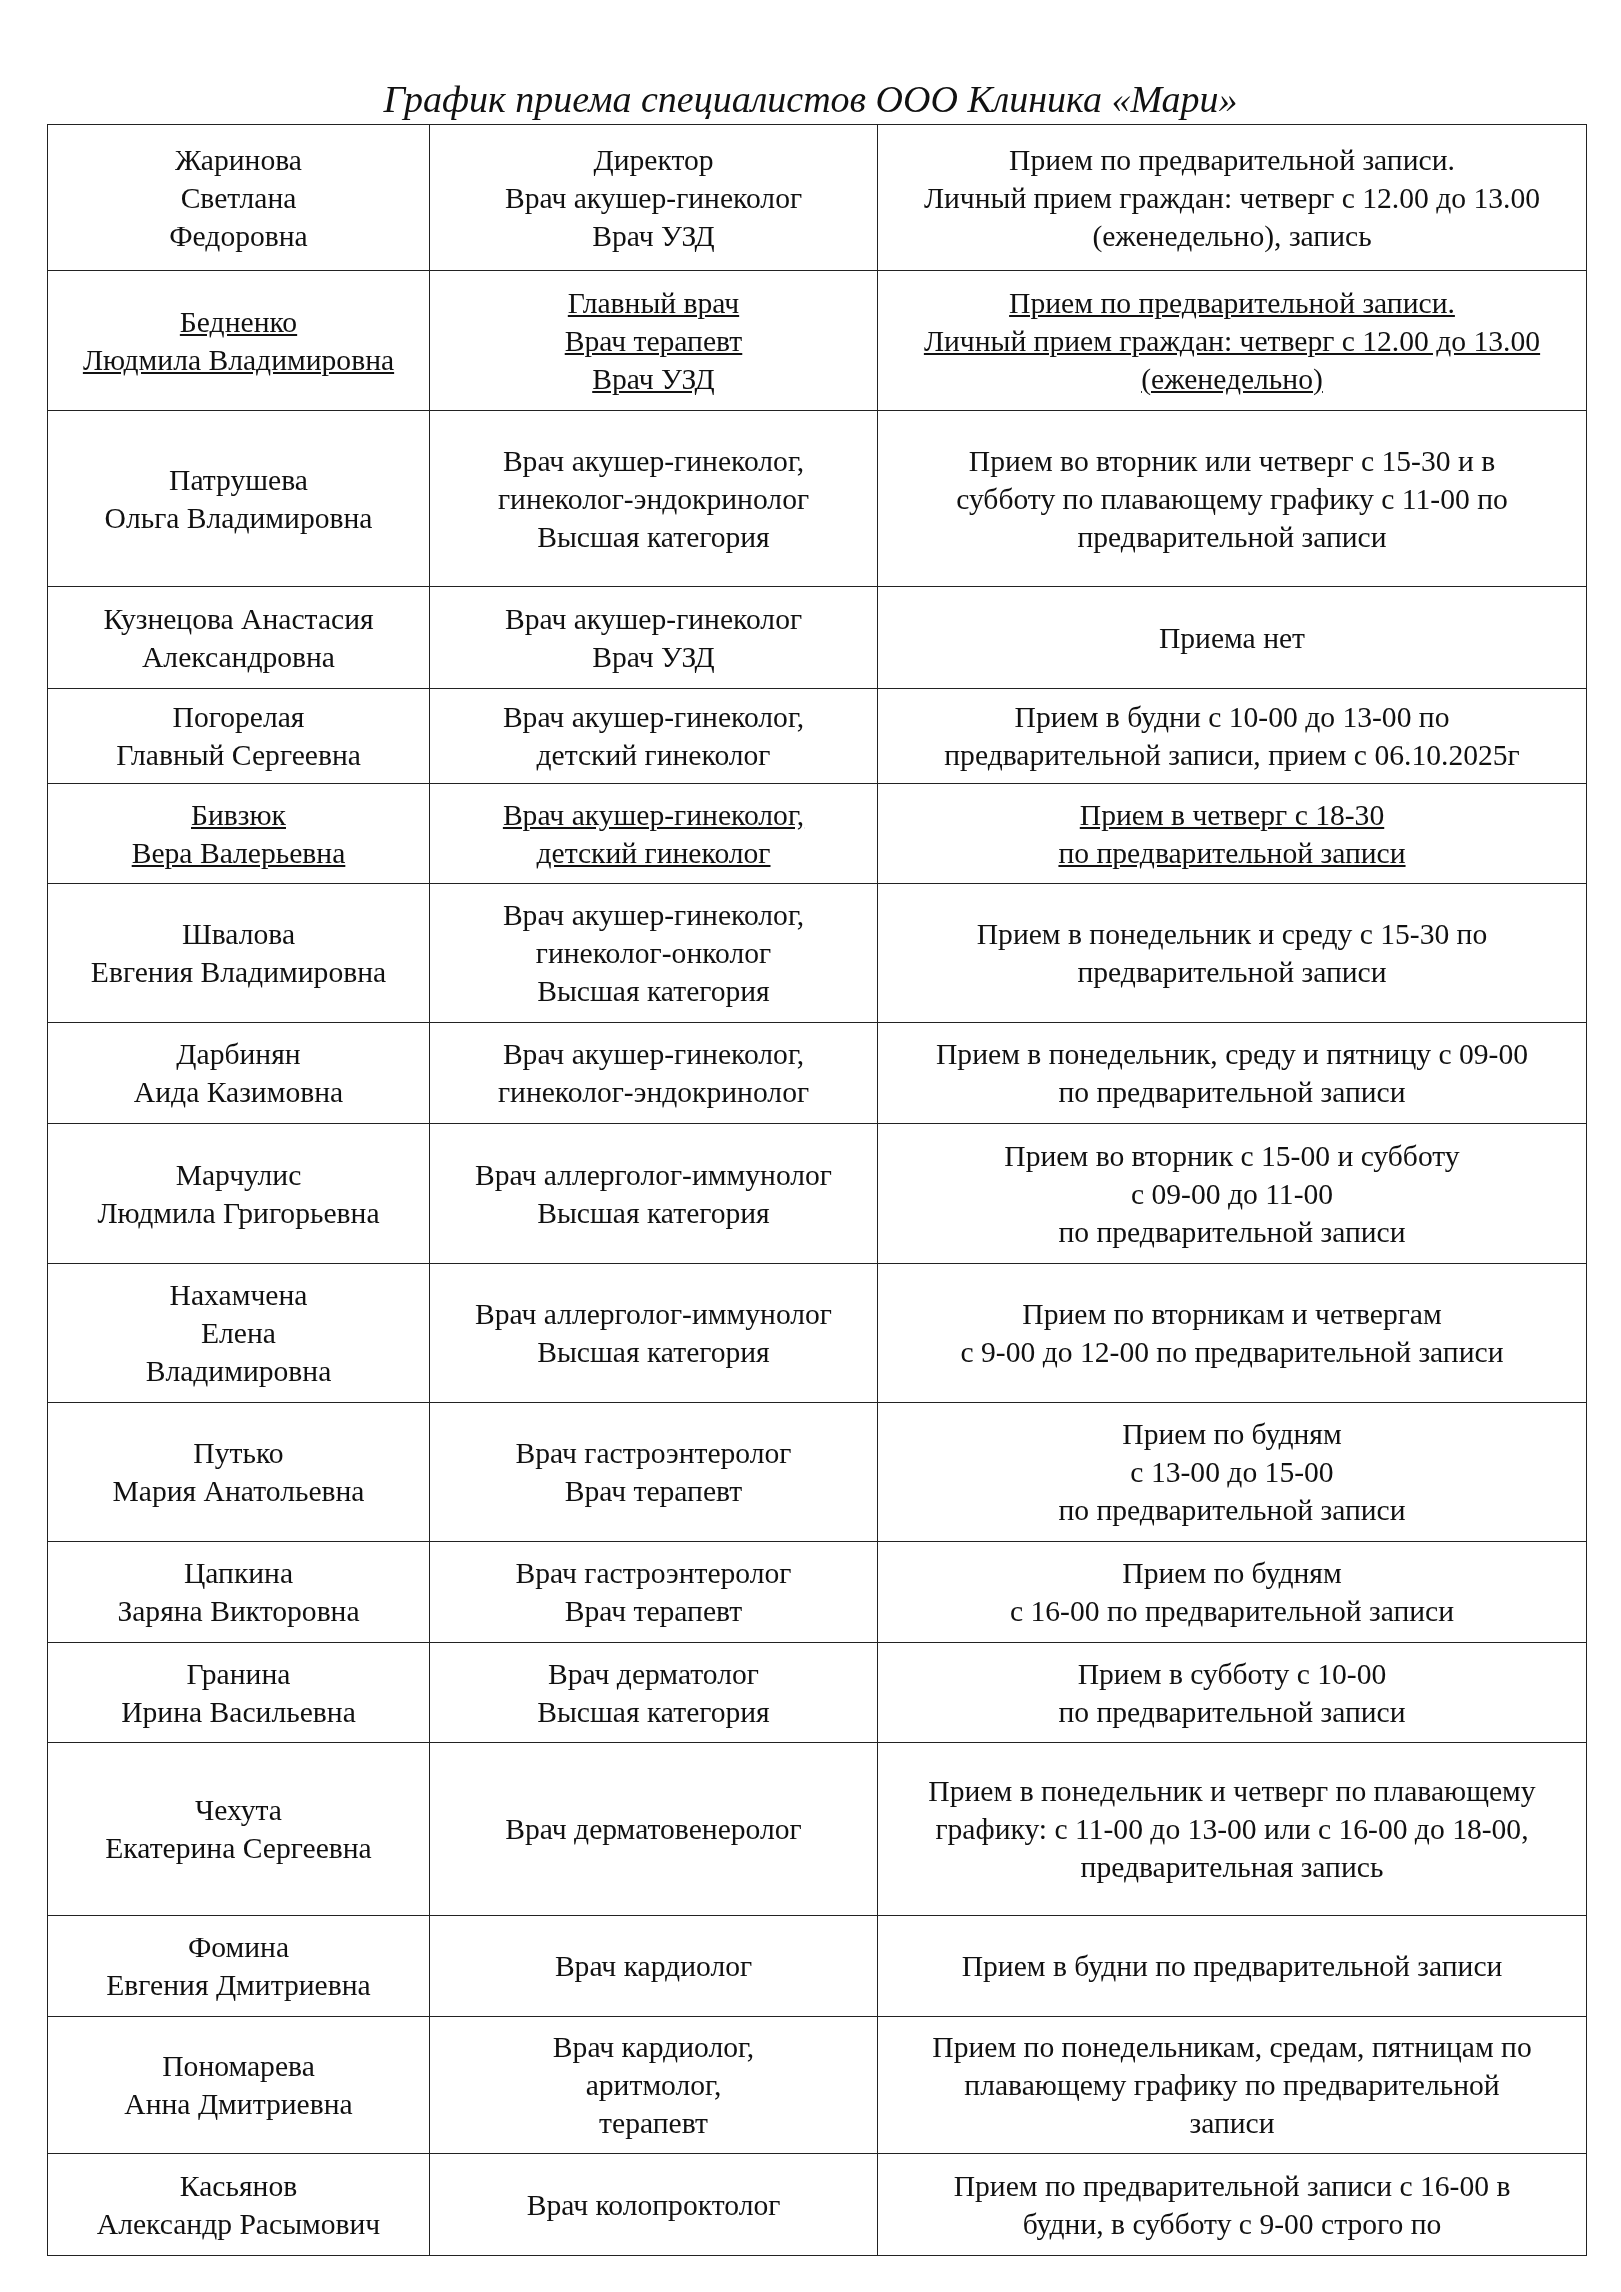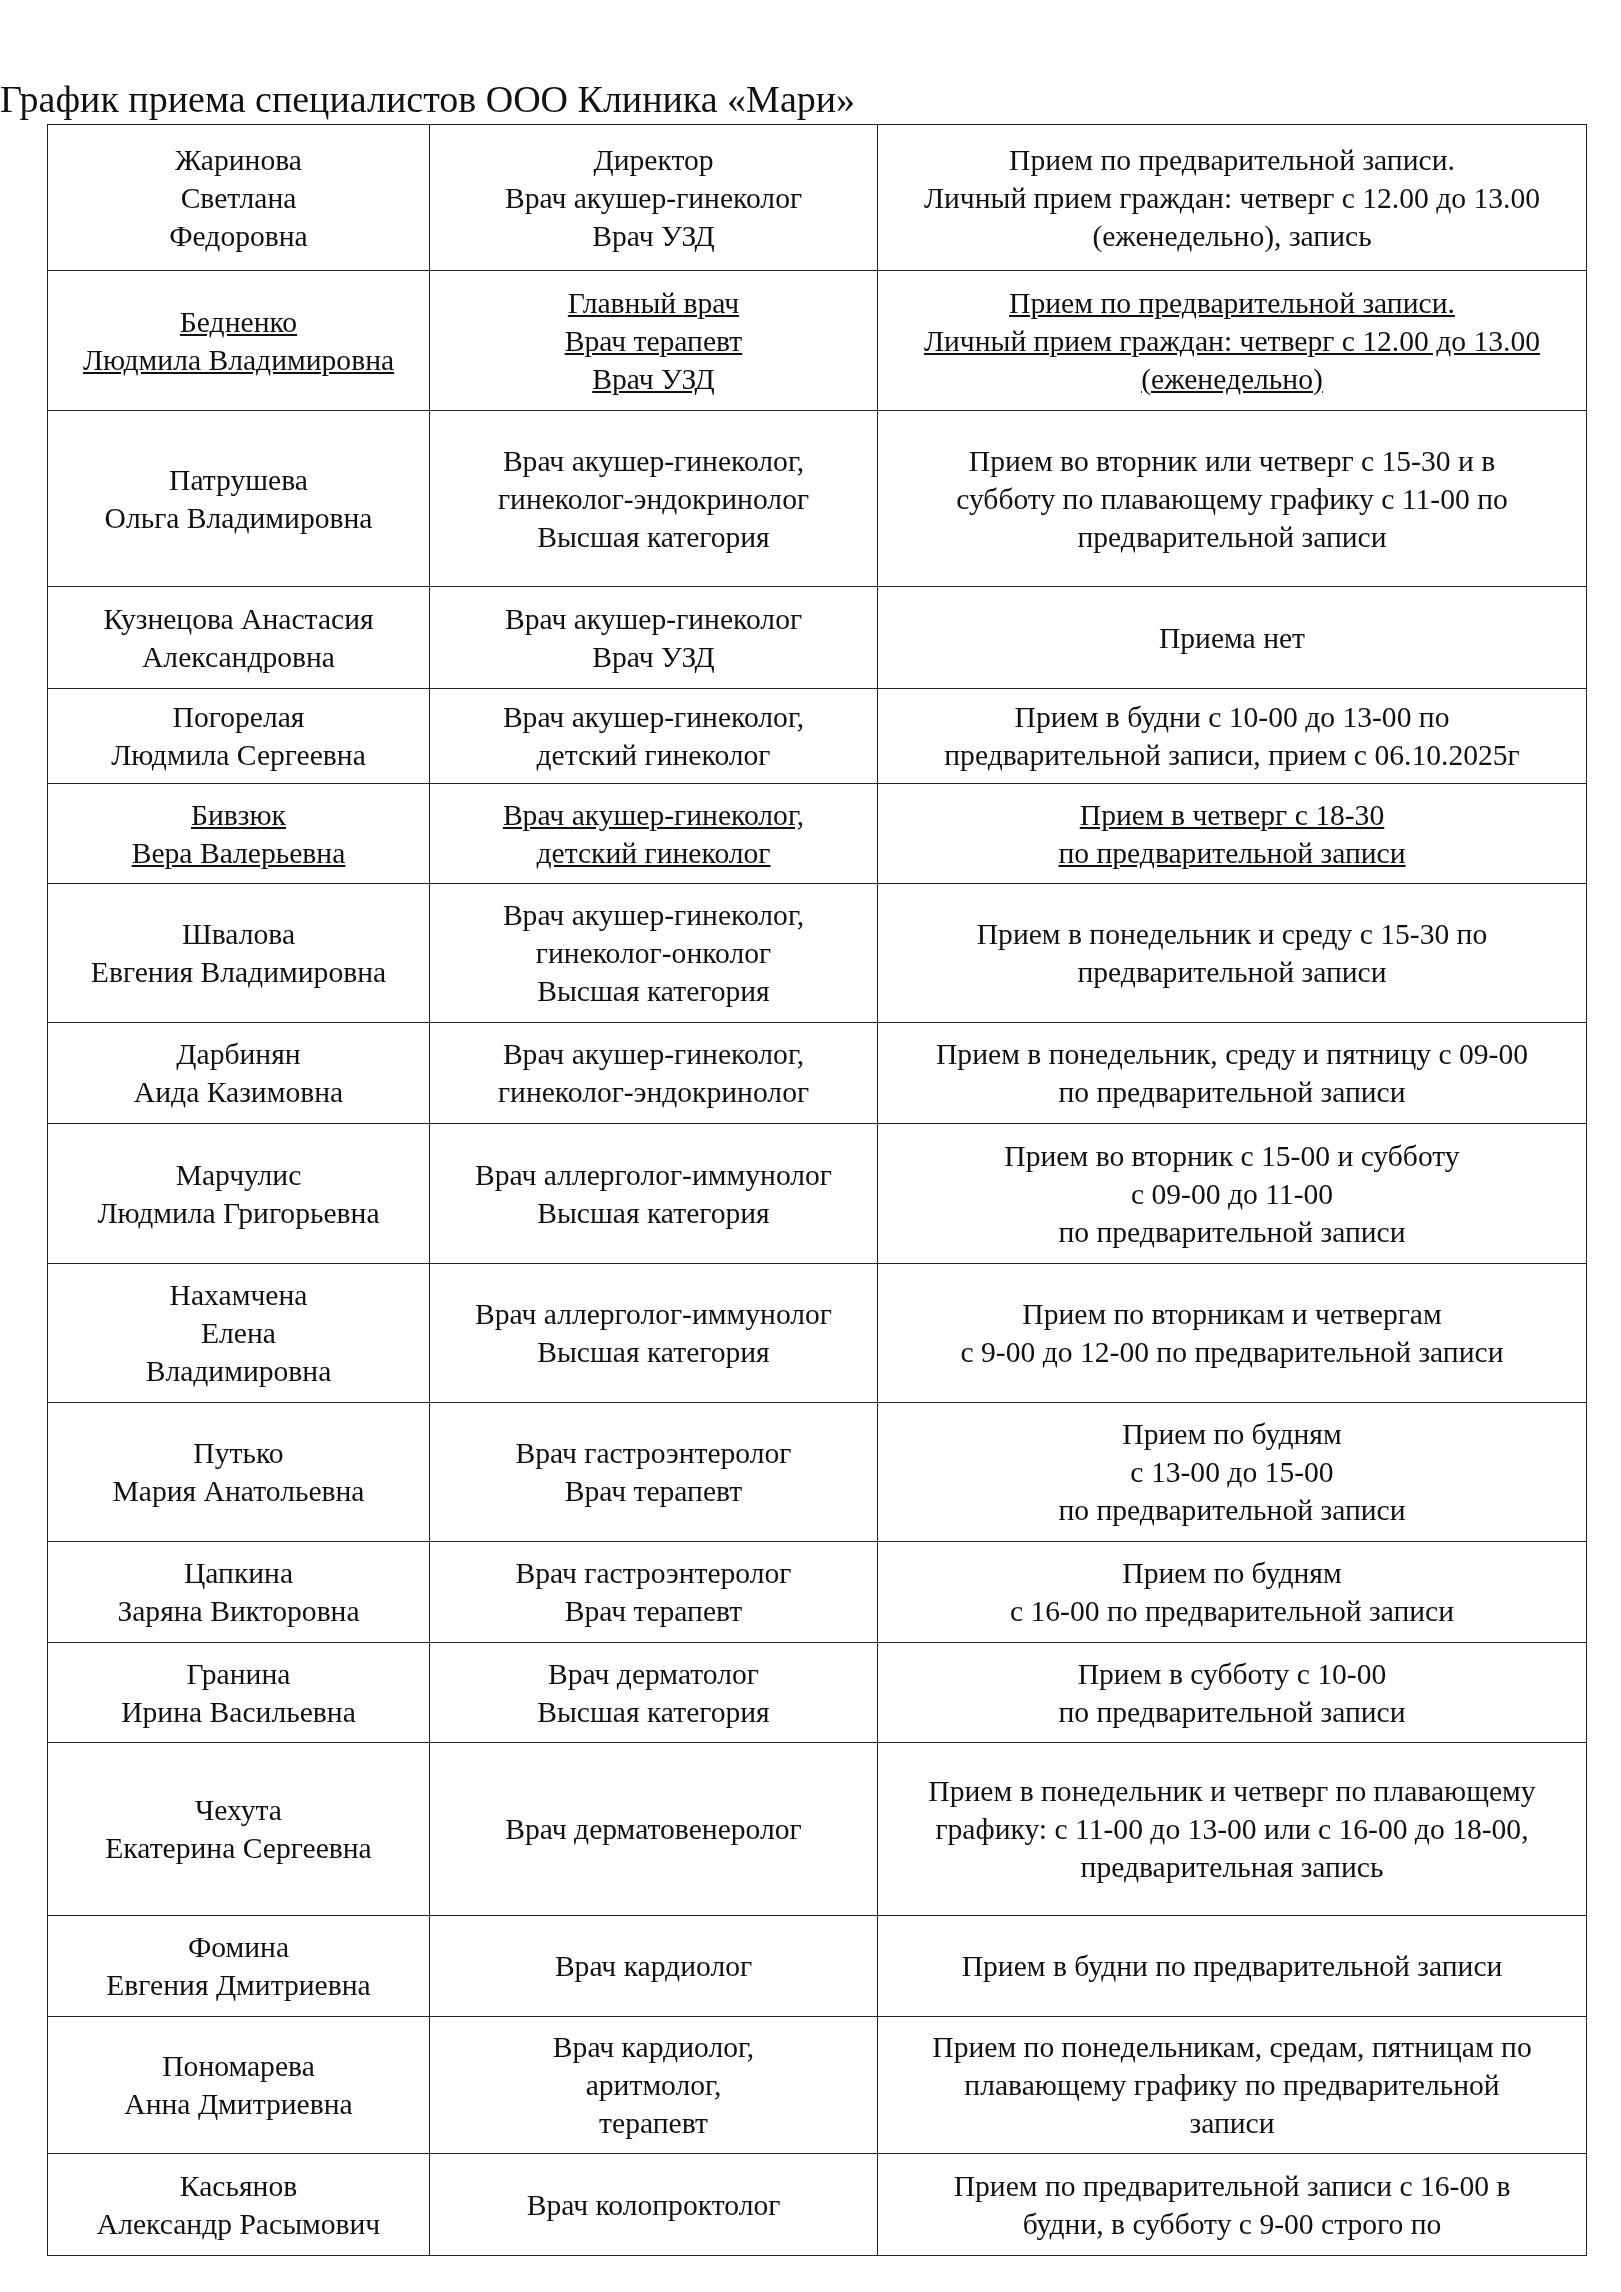--- a/index.html
+++ b/index.html
@@ -13,24 +13,25 @@
     position: relative;
     overflow: hidden;
     font-family: "Liberation Serif", "DejaVu Serif", serif;
     color: #111111;
   }
   .page-title {
     position: absolute;
     left: 0;
     width: 1621px;
     top: 77px;
-    text-align: left;
+    text-align: center;
     font-size: 38px;
     line-height: 45px;
     letter-spacing: 0;
+    font-style: italic;
   }
   table.schedule {
     position: absolute;
     left: 47px;
     top: 124px;
     width: 1540px;
     border-collapse: collapse;
     table-layout: fixed;
   }
   table.schedule td {
@@ -116,21 +117,21 @@
           <span class="line">Врач акушер-гинеколог</span>
           <span class="line">Врач УЗД</span>
         </td>
         <td>
           <span class="line">Приема нет</span>
         </td>
       </tr>
       <tr style="height: 95px;">
         <td>
           <span class="line">Погорелая</span>
-          <span class="line">Людмила Сергеевна</span>
+          <span class="line">Главный Сергеевна</span>
         </td>
         <td>
           <span class="line">Врач акушер-гинеколог,</span>
           <span class="line">детский гинеколог</span>
         </td>
         <td>
           <span class="line">Прием в будни с 10-00 до 13-00 по</span>
           <span class="line">предварительной записи, прием с 06.10.2025г</span>
         </td>
       </tr>

